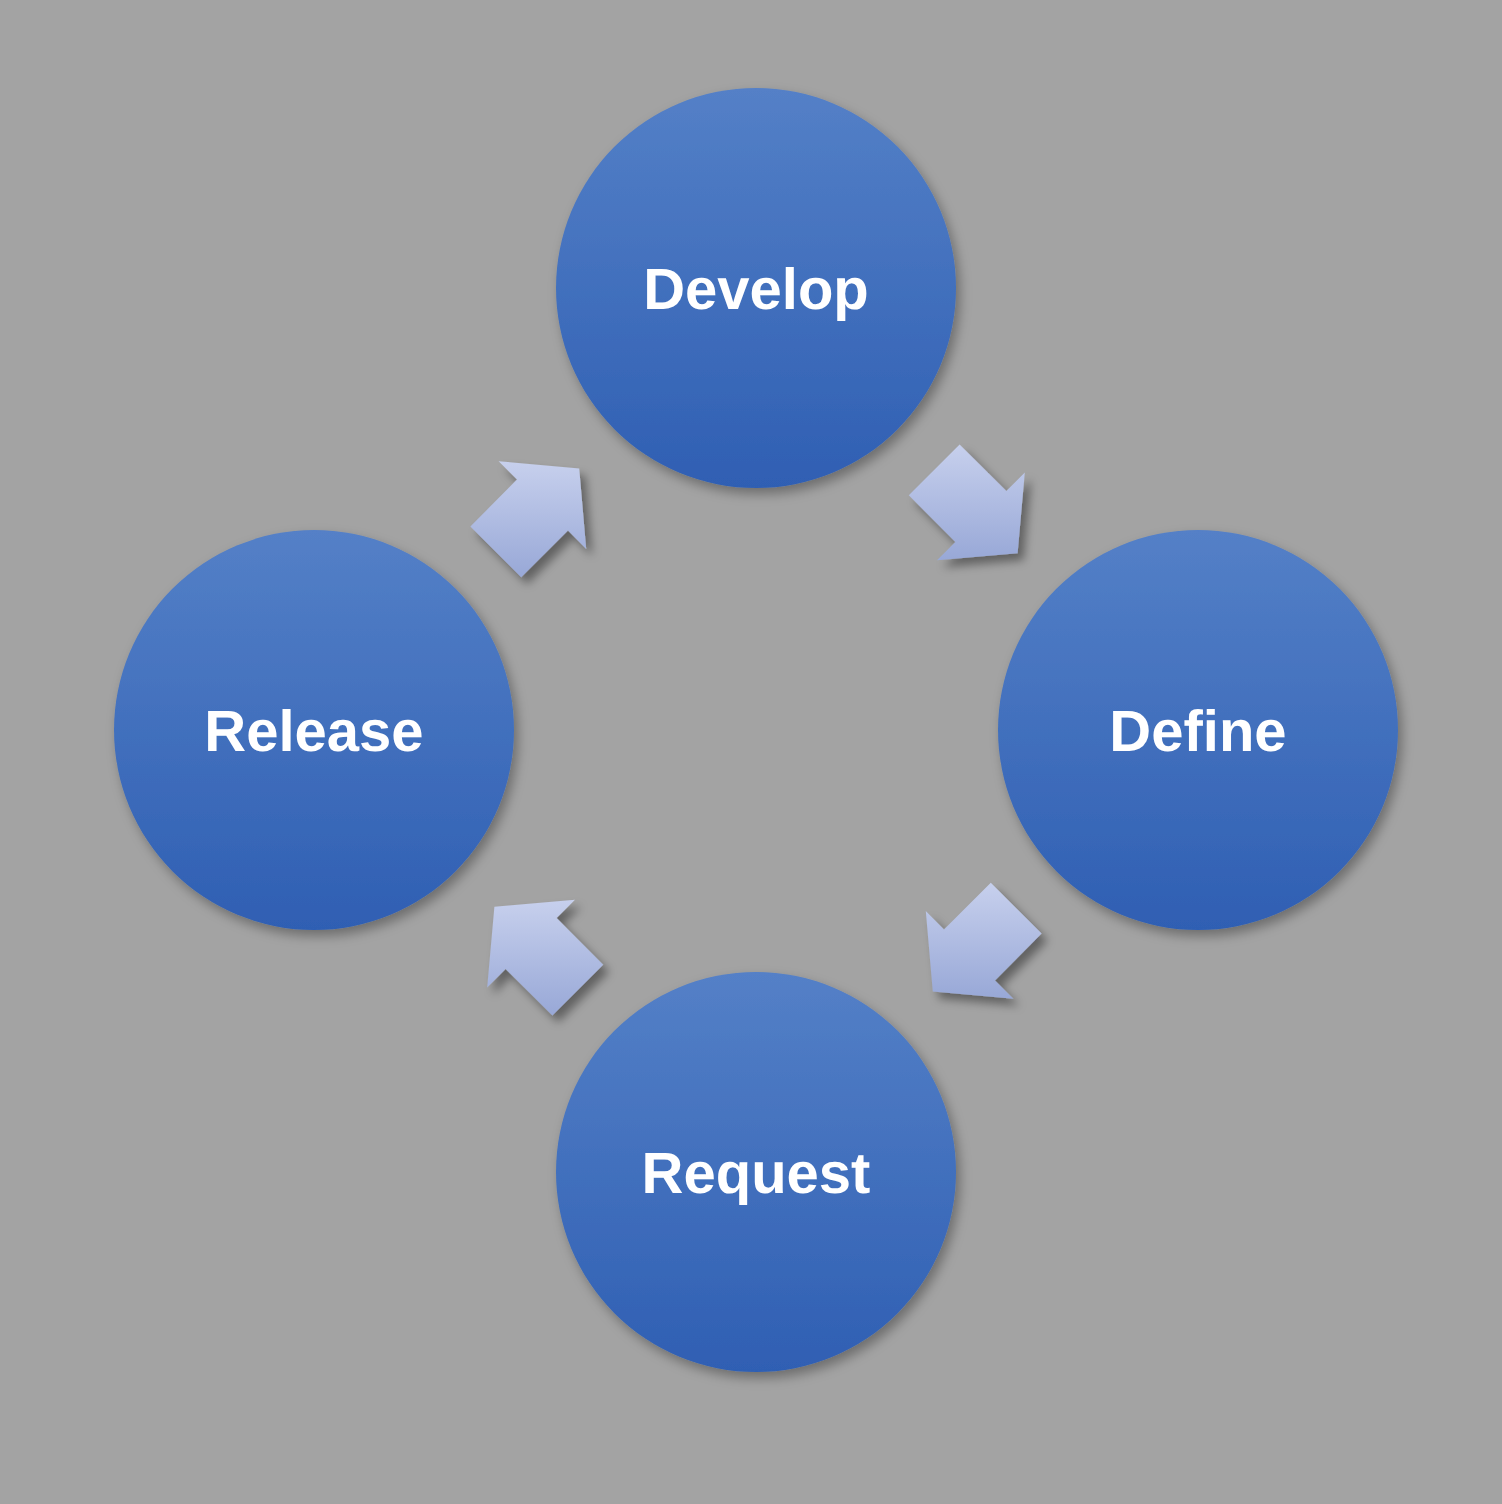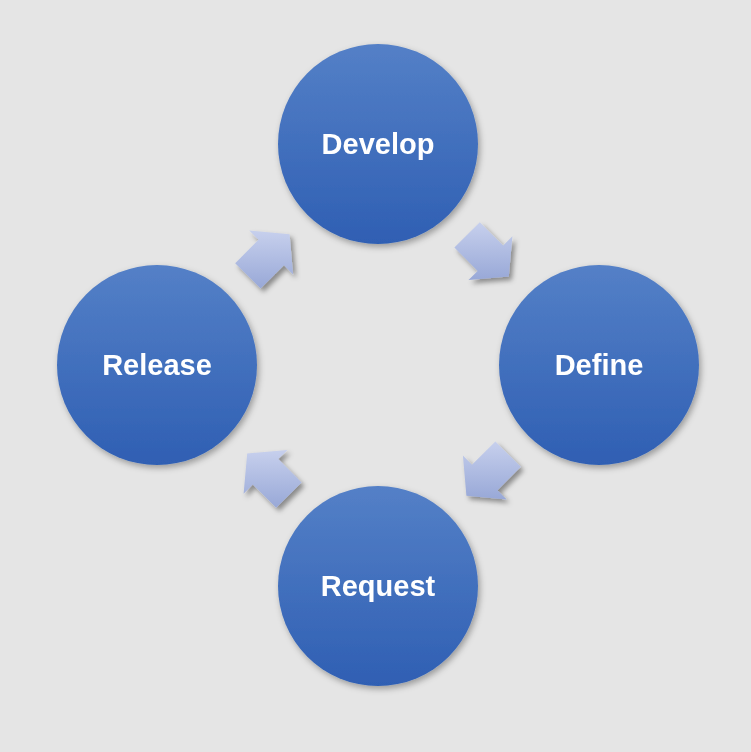--- a/index.html
+++ b/index.html
@@ -5,21 +5,21 @@
   html, body {
     margin: 0; padding: 0;
     width: 751px; height: 752px;
     background: #ffffff;
     overflow: hidden;
     font-family: "Liberation Sans", sans-serif;
   }
   .canvas {
     position: relative;
     width: 751px; height: 752px;
-    background: #e5e5e5;
+    background: #a3a3a3;
     text-align: center;
   }
   svg { display: block; }
   text.node-label {
     font-family: "Liberation Sans", sans-serif;
     font-weight: 600;
     text-anchor: middle;
   }
 </style>
 </head>

